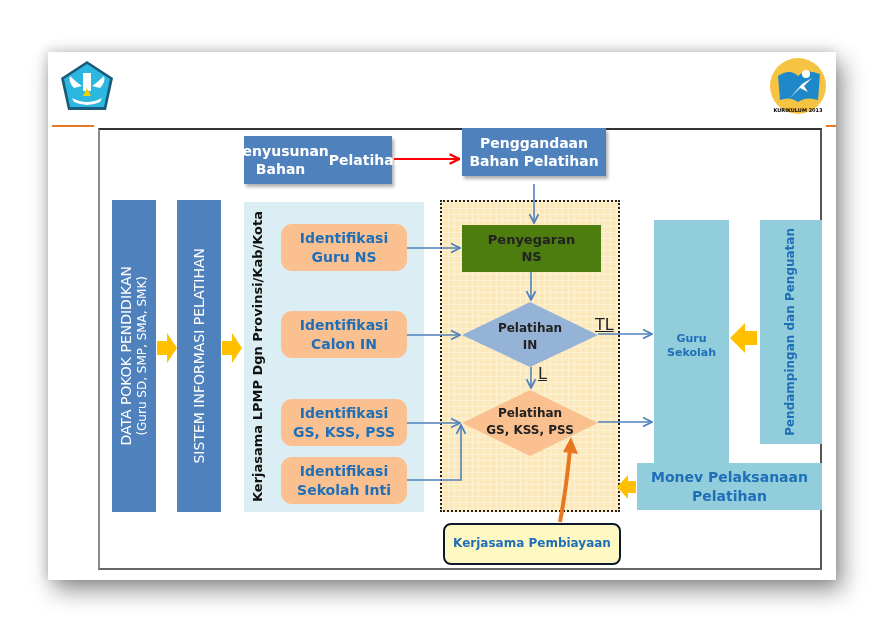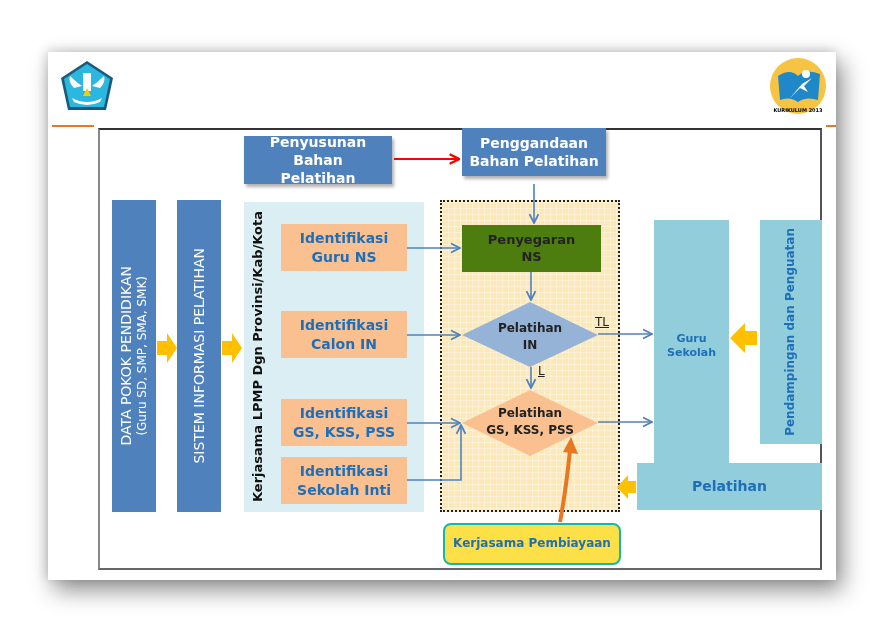--- a/index.html
+++ b/index.html
@@ -21,46 +21,46 @@
   .frame {
     position: absolute; left: 98px; top: 128px; width: 724px; height: 442px;
     border-top: 2px solid #333; border-right: 2px solid #555; border-bottom: 2px solid #666; border-left: 2px solid #888;
     box-sizing: border-box; background: #fff;
   }
   .box {
     position: absolute; box-sizing: border-box; display: flex; align-items: center; justify-content: center;
     text-align: center; font-weight: bold; line-height: 1.3;
   }
   .dark-blue { background: #4f81bd; color: #ffffff; box-shadow: 2px 3px 3px rgba(0,0,0,0.3); }
-  .peach { background: #fac090; color: #1f6fb8; font-size: 14px; }
+  .peach { background: #fac090; color: #1f6fb8; font-size: 14px; border-radius: 11px; }
   .light-blue { background: #4d7c0f; color: #222; font-size: 13px; }
   .cyan { background: #92cddc; color: #1f6fb8; }
   .vert { writing-mode: vertical-rl; transform: rotate(180deg); }
 
   .pale-panel { position: absolute; left: 244px; top: 202px; width: 180px; height: 310px; background: #daeef3; }
   .yellow-panel {
     position: absolute; left: 440px; top: 200px; width: 180px; height: 312px; box-sizing: border-box;
     border: 2px dotted #222;
     background-color: #fde9b8;
     background-image:
       linear-gradient(rgba(255,255,255,0.35) 1px, transparent 1px),
       linear-gradient(90deg, rgba(255,255,255,0.35) 1px, transparent 1px);
     background-size: 6px 6px;
   }
   .callout {
     position: absolute; left: 443px; top: 523px; width: 178px; height: 42px; box-sizing: border-box;
-    border: 2px solid #14b8a6; border-radius: 8px; background: #fde047;
+    border: 2px solid #0f172a; border-radius: 8px; background: #fef9c3;
     color: #1f6fb8; font-weight: bold; font-size: 12px; text-align: center; line-height: 1.45;
     display: flex; flex-direction: column; justify-content: center;
   }
   svg.overlay { position: absolute; left: 0; top: 0; width: 889px; height: 633px; pointer-events: none; }
   .diamond-label {
     position: absolute; text-align: center; font-weight: bold; font-size: 12px; color: #222; line-height: 1.45;
   }
-  .edge-label { position: absolute; font-size: 12px; color: #222; text-decoration: underline; }
+  .edge-label { position: absolute; font-size: 16px; color: #222; text-decoration: underline; }
 </style>
 </head>
 <body>
 
 <div class="slide"></div>
 
 <div class="logo-left">
   <svg width="62" height="62" viewBox="0 0 62 62">
     <path d="M31 3 L57 20 L50 52 L12 52 L5 20 Z" fill="#1a5a7a"></path>
     <path d="M31 6 L54 21 L48 49 L14 49 L8 21 Z" fill="#2bb7e0"></path>
@@ -83,21 +83,21 @@
 </div>
 
 <div class="rule-left"></div>
 <div class="rule-right"></div>
 
 <div class="frame"></div>
 
 <div class="pale-panel"></div>
 <div class="yellow-panel"></div>
 
-<div class="box dark-blue" style="left:244px;top:136px;width:148px;height:48px;font-size:14px;flex-direction:column;">
+<div class="box dark-blue" style="left:244px;top:136px;width:148px;height:48px;font-size:14px;">
   <span>Penyusunan Bahan</span>
   <span>Pelatihan</span>
 </div>
 <div class="box dark-blue" style="left:462px;top:128px;width:144px;height:48px;font-size:14px;flex-direction:column;">
   <span>Penggandaan</span>
   <span>Bahan Pelatihan</span>
 </div>
 
 <div class="box dark-blue" style="left:112px;top:200px;width:44px;height:312px;box-shadow:none;">
   <div class="vert" style="display:flex;flex-direction:column;align-items:center;">
@@ -138,20 +138,21 @@
 <div class="box cyan" style="left:654px;top:220px;width:75px;height:252px;font-size:11px;flex-direction:column;">
   <span>Guru</span>
   <span>Sekolah</span>
 </div>
 
 <div class="box cyan" style="left:760px;top:220px;width:62px;height:224px;font-size:12px;">
   <span class="vert">Pendampingan dan Penguatan</span>
 </div>
 
 <div class="box cyan" style="left:637px;top:463px;width:185px;height:47px;font-size:14px;flex-direction:column;">
+  <span>Monev Pelaksanaan</span>
   <span>Pelatihan</span>
 </div>
 
 <svg class="overlay" viewBox="0 0 889 633">
   <defs>
     <marker id="ah" viewBox="0 0 10 10" refX="9" refY="5" markerWidth="7" markerHeight="7" orient="auto">
       <path d="M1 1 L9 5 L1 9" fill="none" stroke="#4f81bd" stroke-width="1.6"></path>
     </marker>
     <marker id="ahr" viewBox="0 0 10 10" refX="8" refY="5" markerWidth="6" markerHeight="6" orient="auto">
       <path d="M1 1 L9 5 L1 9" fill="none" stroke="#ff0000" stroke-width="2"></path>

